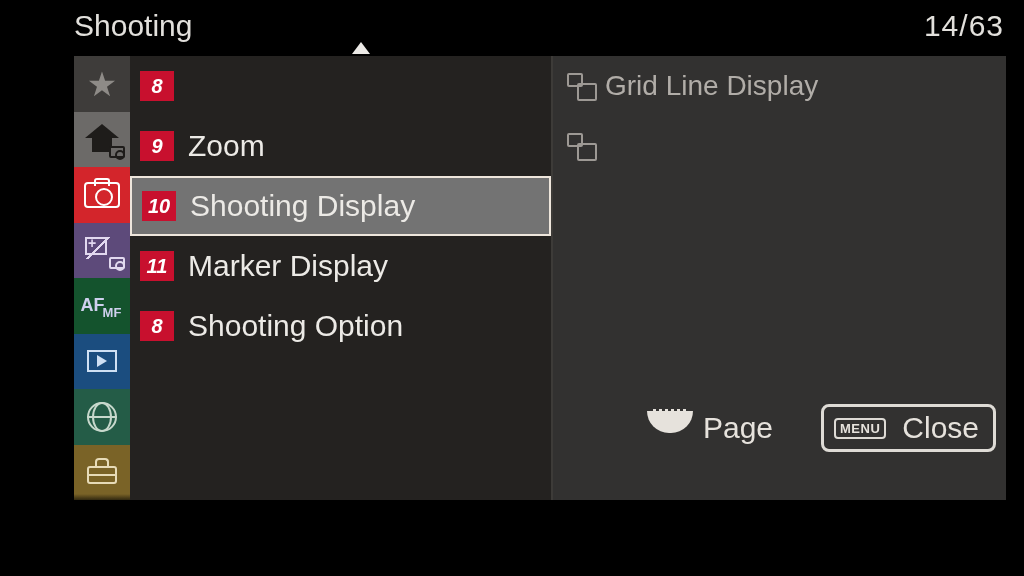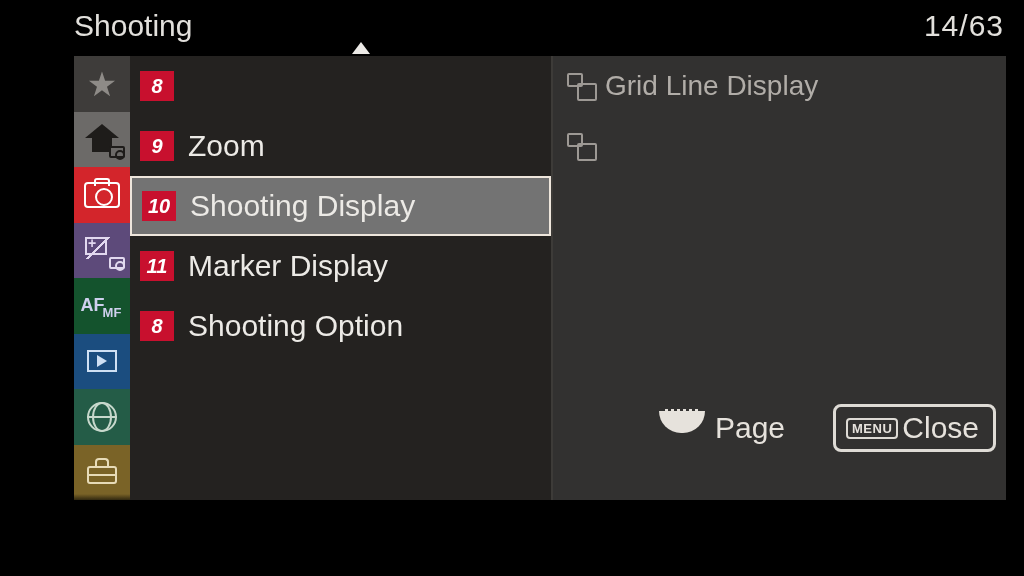--- a/index.html
+++ b/index.html
@@ -148,21 +148,21 @@
     background: #e6e2dc;
     border-radius: 0 0 24px 24px;
     position: relative;
   }
   .dial-icon::before{
     content:"";
     position:absolute; left:6px; right:6px; top:-2px; height:4px;
     background: repeating-linear-gradient(90deg,#e6e2dc 0 3px,transparent 3px 6px);
   }
   .close-btn {
-    display: flex; align-items: center; gap: 4px;
+    display: flex; align-items: center; gap: 16px;
     border: 3px solid #dedbd5;
     border-radius: 8px;
     padding: 4px 14px 4px 10px;
   }
   .menu-badge{
     font-size: 13px;
     font-weight: bold;
     letter-spacing: .5px;
     border: 2px solid #dedbd5;
     border-radius: 4px;

